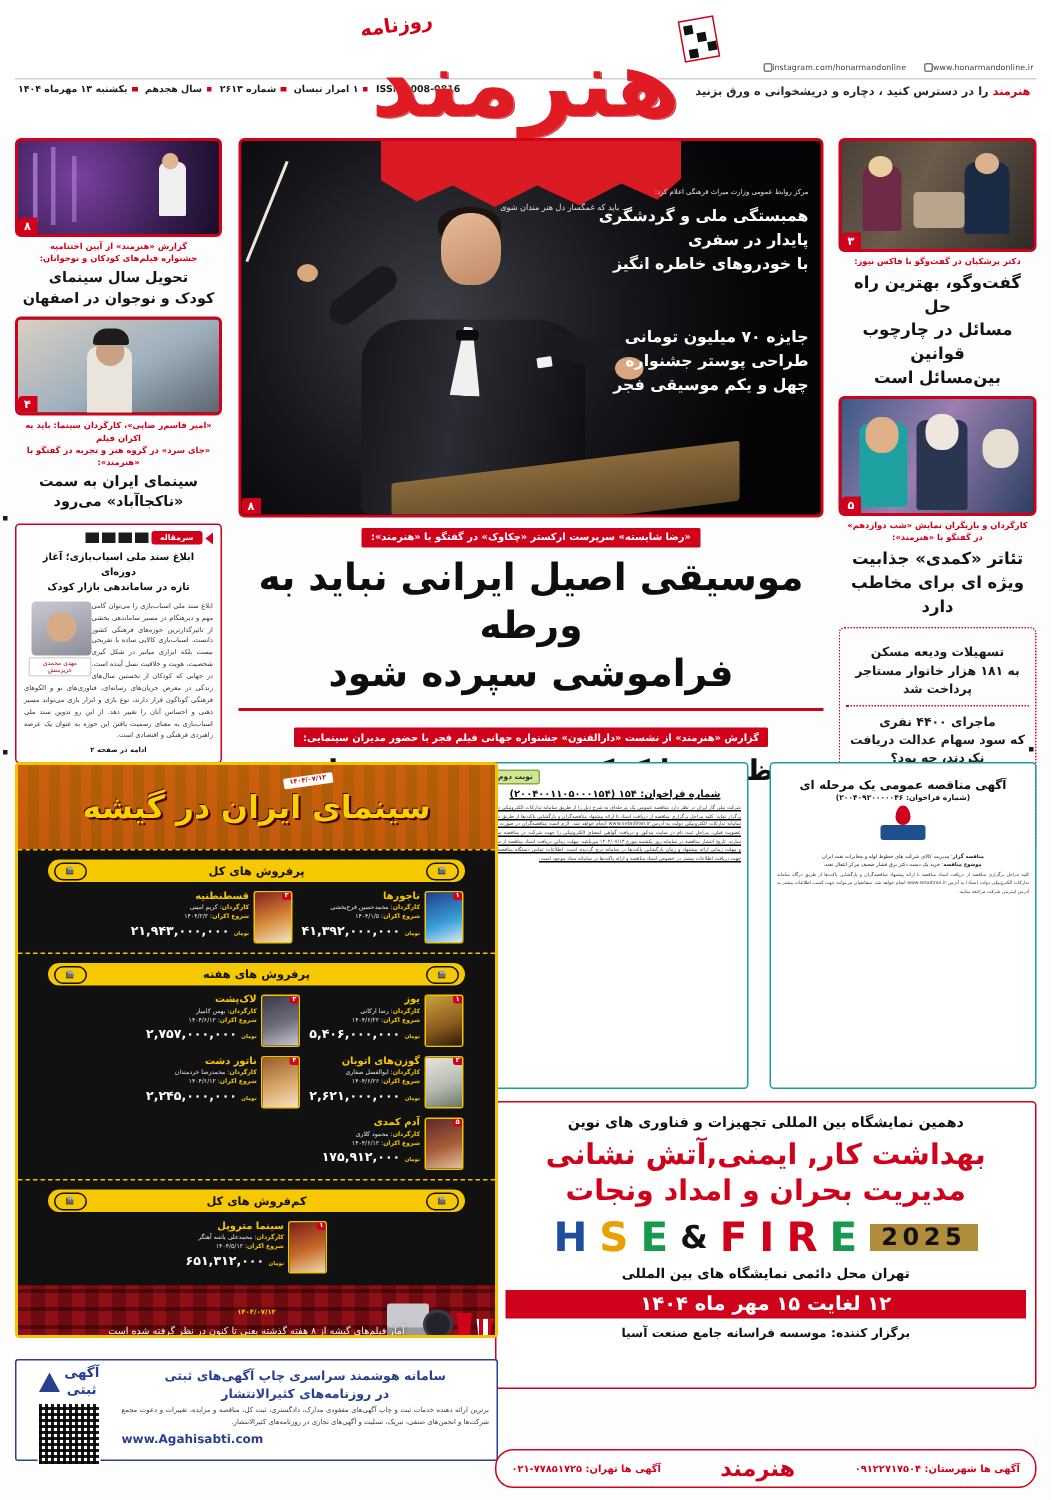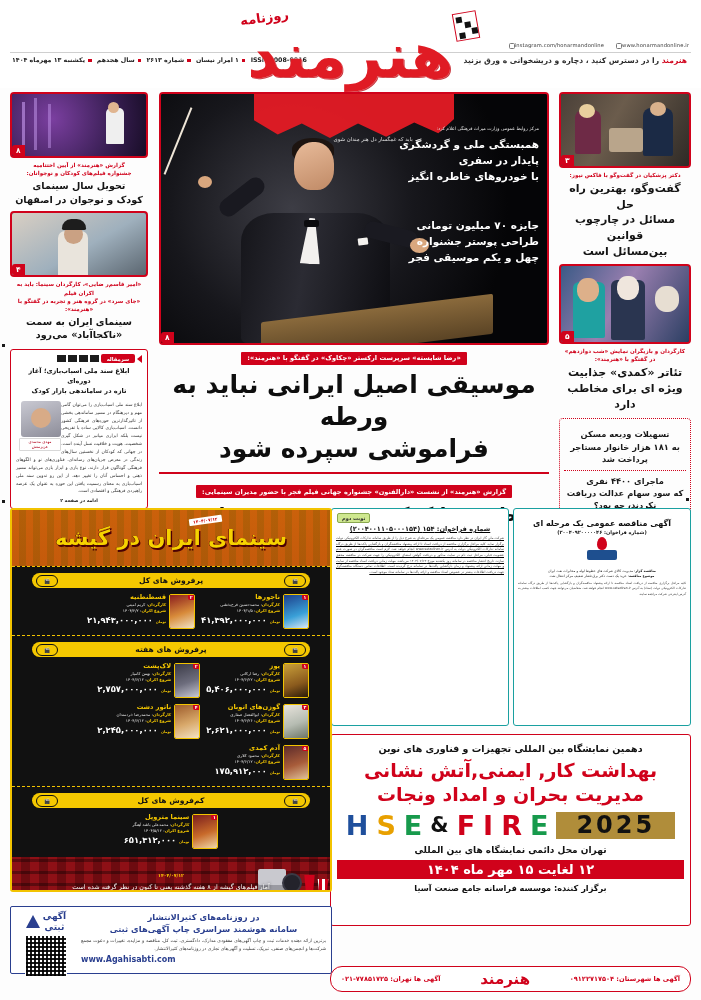--- a/index.html
+++ b/index.html
@@ -288,21 +288,21 @@
   }
   .edit-more {
     margin-top: 3px; text-align: center; clear: both;
     font-size: 4.6px; font-weight: bold; color: #111;
   }
 
   
   .lower { position: absolute; top: 508px; right: 10px; left: 10px; bottom: 8px; }
 
   
-  .tender-row { display: flex; gap: 4px; }
+  .tender-row { display: flex; gap: 14px; }
   .tender-box {
     border: 1.4px solid #1aa0a0; border-radius: 3px;
     background: #fff; padding: 4px; position: relative;
   }
   .tender-left { width: 178px; height: 218px; text-decoration: underline; }
   .tender-right { width: 178px; height: 218px; }
   .tender-tag {
     position: absolute; top: 4px; left: 5px;
     background: #cfe88f; font-size: 5px; font-weight: bold;
     padding: 1px 4px; border: 0.6px solid #8aa84f; border-radius: 2px; color: #2a2a2a;
@@ -466,22 +466,22 @@
   }
   .hse-logo .h { color: #1f4f9c; }
   .hse-logo .s { color: #e8a000; }
   .hse-logo .e1 { color: #179a4c; }
   .hse-logo .amp { color: #111; font-size: 21px; }
   .hse-logo .f { color: #d0021b; }
   .hse-logo .i { color: #d0021b; }
   .hse-logo .r { color: #d0021b; }
   .hse-logo .e2 { color: #179a4c; }
   .hse-year {
-    background: #b08d3a; color: #111; font-size: 24px; font-weight: bold;
-    padding: 0 20px; letter-spacing: 3px; line-height: 1.15;
+    background: #b08d3a; color: #111; font-size: 16px; font-weight: bold;
+    padding: 0 8px; letter-spacing: 3px; line-height: 1.15;
   }
   .hse-l3 { font-size: 9px; font-weight: bold; color: #111; margin-top: 6px; }
   .hse-dates {
     margin-top: 5px; background: #d0021b; color: #fff;
     font-size: 13px; font-weight: bold; padding: 2px 0; letter-spacing: 1px;
   }
   .hse-org { margin-top: 4px; font-size: 8.2px; font-weight: bold; color: #111; }
 
   
   .sabti-ad {
@@ -933,22 +933,22 @@
           <span class="corn"></span>
         </div>
         <div class="bo-notedate">۱۴۰۴/۰۷/۱۲</div>
         <div class="bo-note">آمار فیلم‌های گیشه از ۸ هفته گذشته یعنی تا کنون در نظر گرفته شده است</div>
       </div>
     </div>
 
     <div class="sabti-ad">
       <div class="sabti-txt">
         <div class="sabti-h">
+          <div>سامانه هوشمند سراسری چاپ آگهی‌های ثبتی</div>
           <div>در روزنامه‌های کثیرالانتشار</div>
-          <div>سامانه هوشمند سراسری چاپ آگهی‌های ثبتی</div>
         </div>
         <div class="sabti-b">برترین ارائه دهنده خدمات ثبت و چاپ آگهی‌های مفقودی مدارک، دادگستری، ثبت کل، مناقصه و مزایده، تغییرات و دعوت مجمع شرکت‌ها و انجمن‌های صنفی، تبریک، تسلیت و آگهی‌های تجاری در روزنامه‌های کثیرالانتشار.</div>
         <div class="sabti-url">www.Agahisabti.com</div>
       </div>
       <div class="sabti-brand">
         <div class="sabti-logo">
           <span>
             <span style="display:block">آگهی</span>
             <span style="display:block">ثبتی</span>
           </span>

